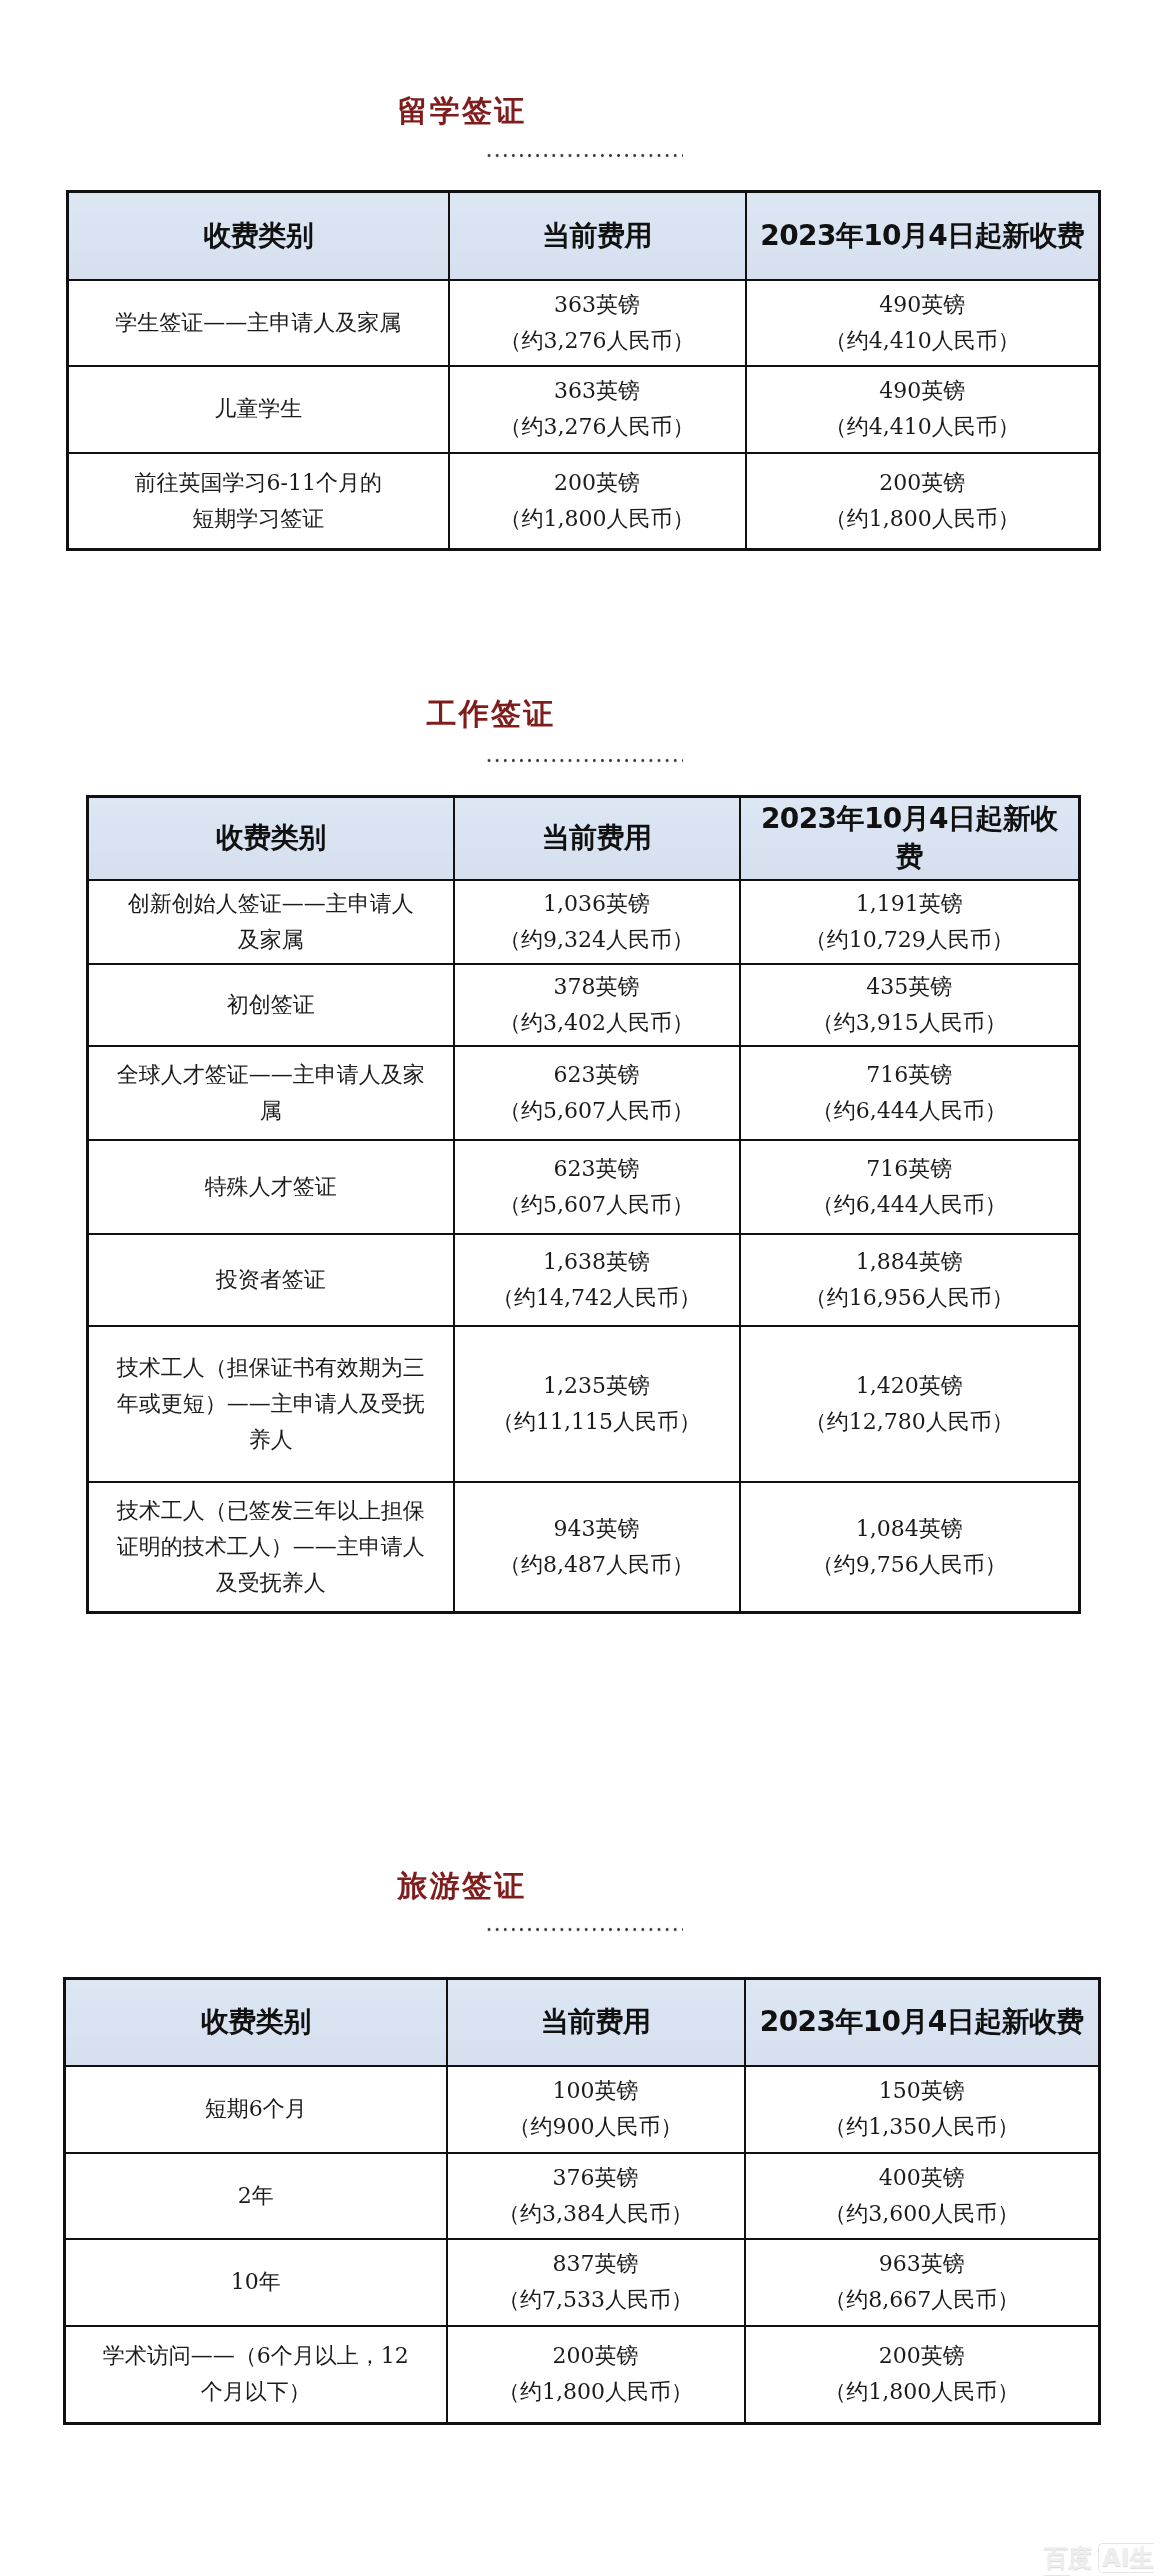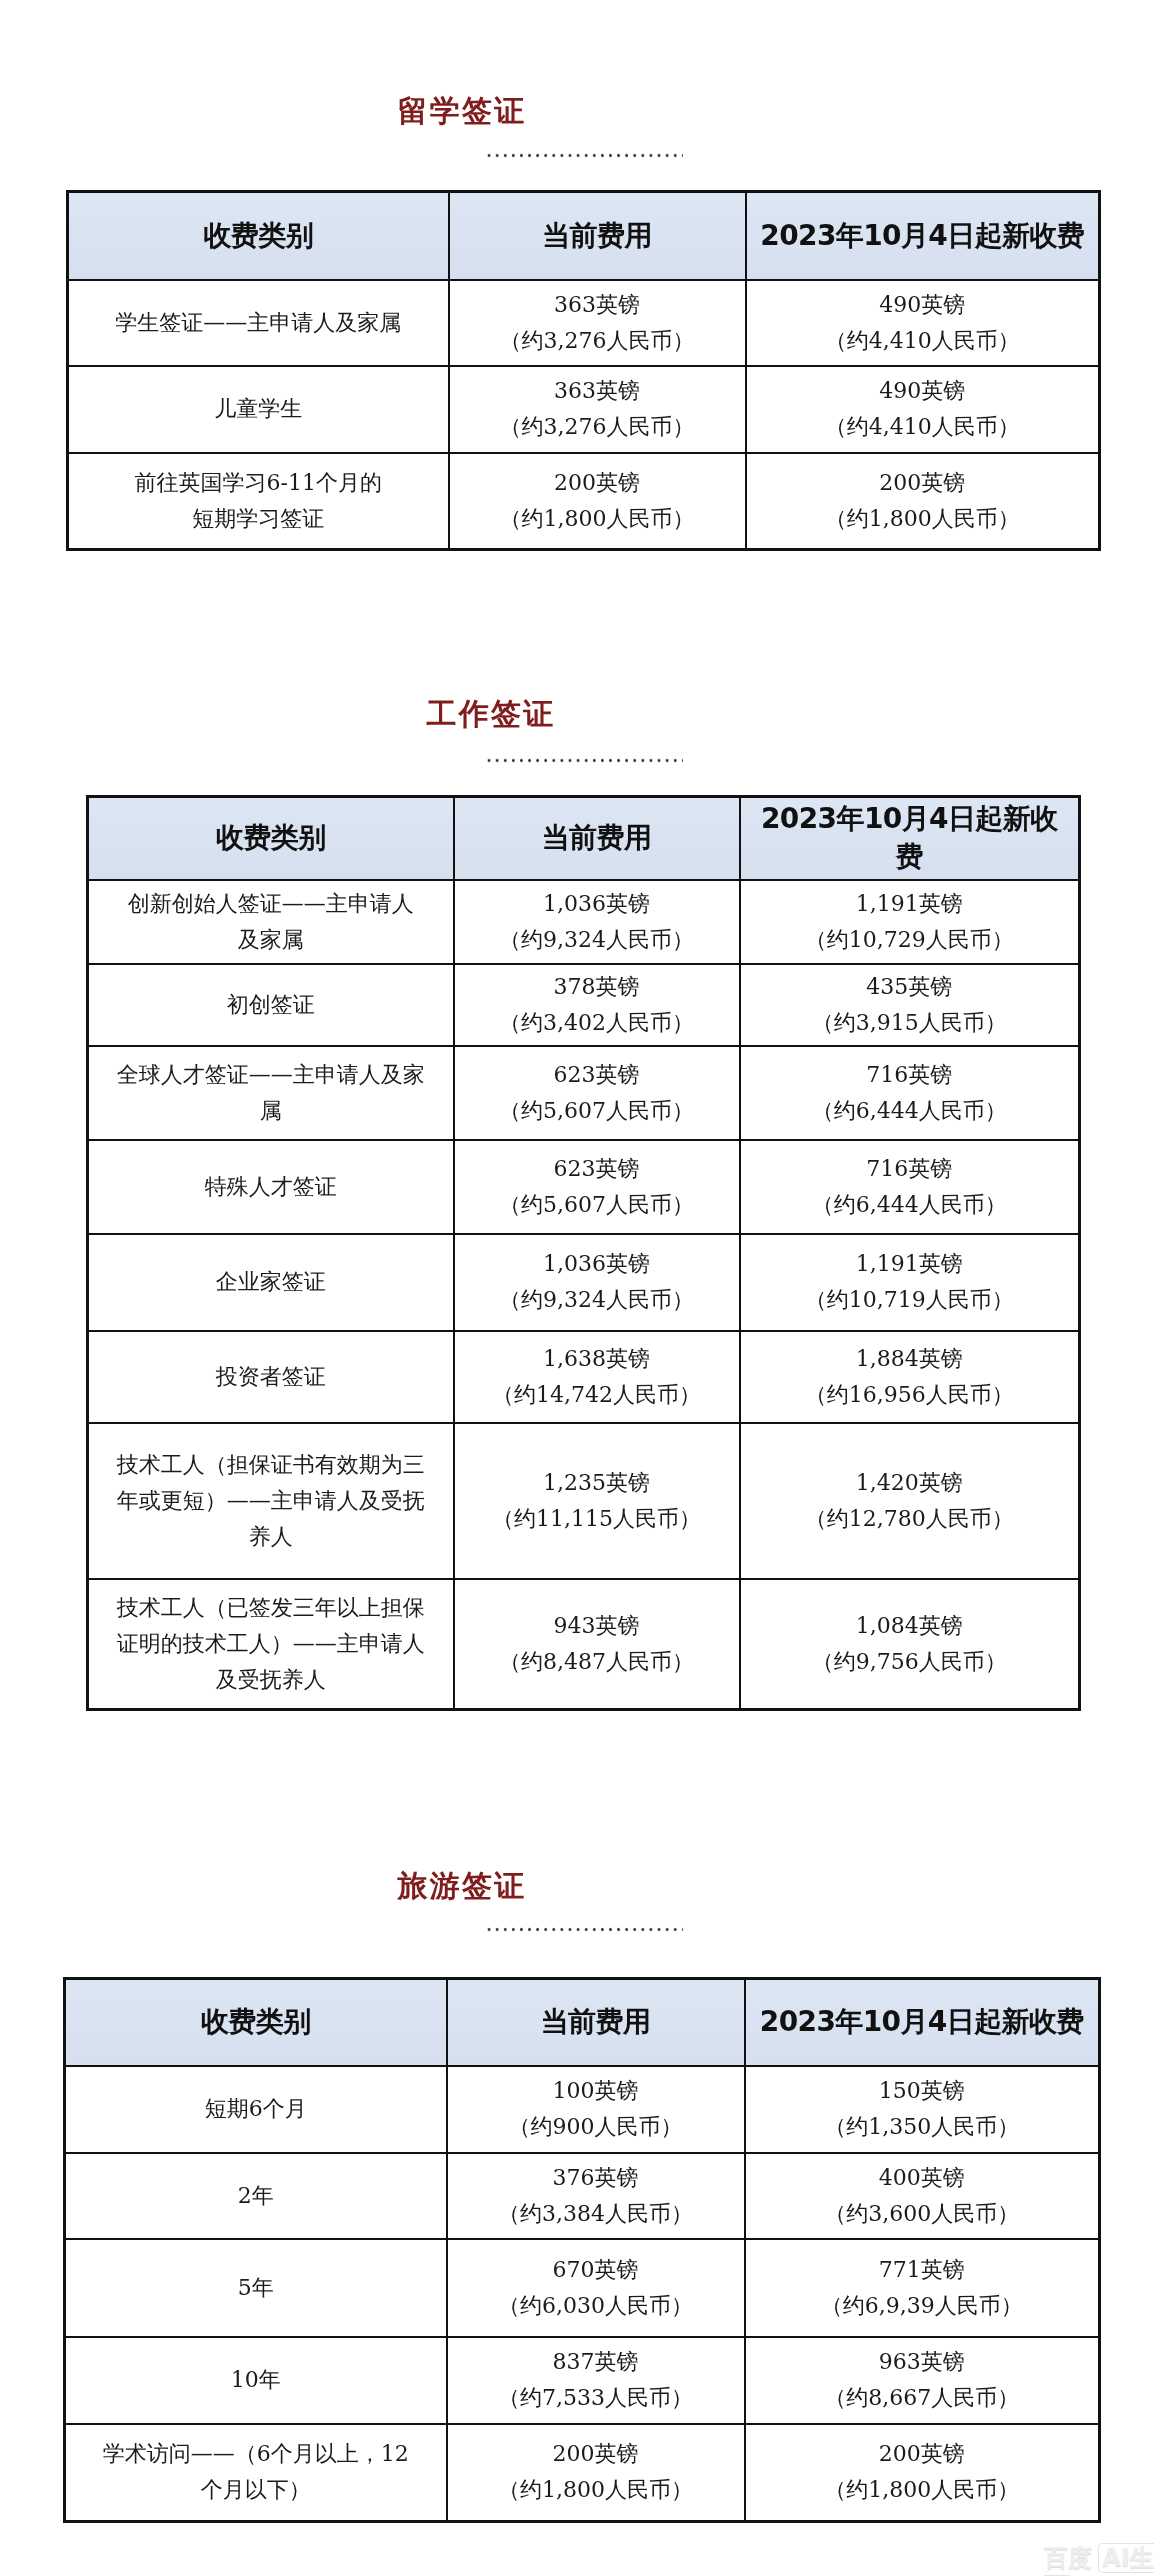--- a/index.html
+++ b/index.html
@@ -170,33 +170,20 @@
         </td>
     <td>
           <span class="ln">623英镑</span>
           <span class="ln">（约5,607人民币）</span>
         </td>
     <td>
           <span class="ln">716英镑</span>
           <span class="ln">（约6,444人民币）</span>
         </td>
   </tr>
-  <tr style="height:97px;">
-    <td>
-          <span class="ln">企业家签证</span>
-        </td>
-    <td>
-          <span class="ln">1,036英镑</span>
-          <span class="ln">（约9,324人民币）</span>
-        </td>
-    <td>
-          <span class="ln">1,191英镑</span>
-          <span class="ln">（约10,719人民币）</span>
-        </td>
-  </tr>
   <tr style="height:92px;">
     <td>
           <span class="ln">投资者签证</span>
         </td>
     <td>
           <span class="ln">1,638英镑</span>
           <span class="ln">（约14,742人民币）</span>
         </td>
     <td>
           <span class="ln">1,884英镑</span>
@@ -270,33 +257,20 @@
         </td>
     <td>
           <span class="ln">376英镑</span>
           <span class="ln">（约3,384人民币）</span>
         </td>
     <td>
           <span class="ln">400英镑</span>
           <span class="ln">（约3,600人民币）</span>
         </td>
   </tr>
-  <tr style="height:98px;">
-    <td>
-          <span class="ln">5年</span>
-        </td>
-    <td>
-          <span class="ln">670英镑</span>
-          <span class="ln">（约6,030人民币）</span>
-        </td>
-    <td>
-          <span class="ln">771英镑</span>
-          <span class="ln">（约6,9,39人民币）</span>
-        </td>
-  </tr>
   <tr style="height:87px;">
     <td>
           <span class="ln">10年</span>
         </td>
     <td>
           <span class="ln">837英镑</span>
           <span class="ln">（约7,533人民币）</span>
         </td>
     <td>
           <span class="ln">963英镑</span>

